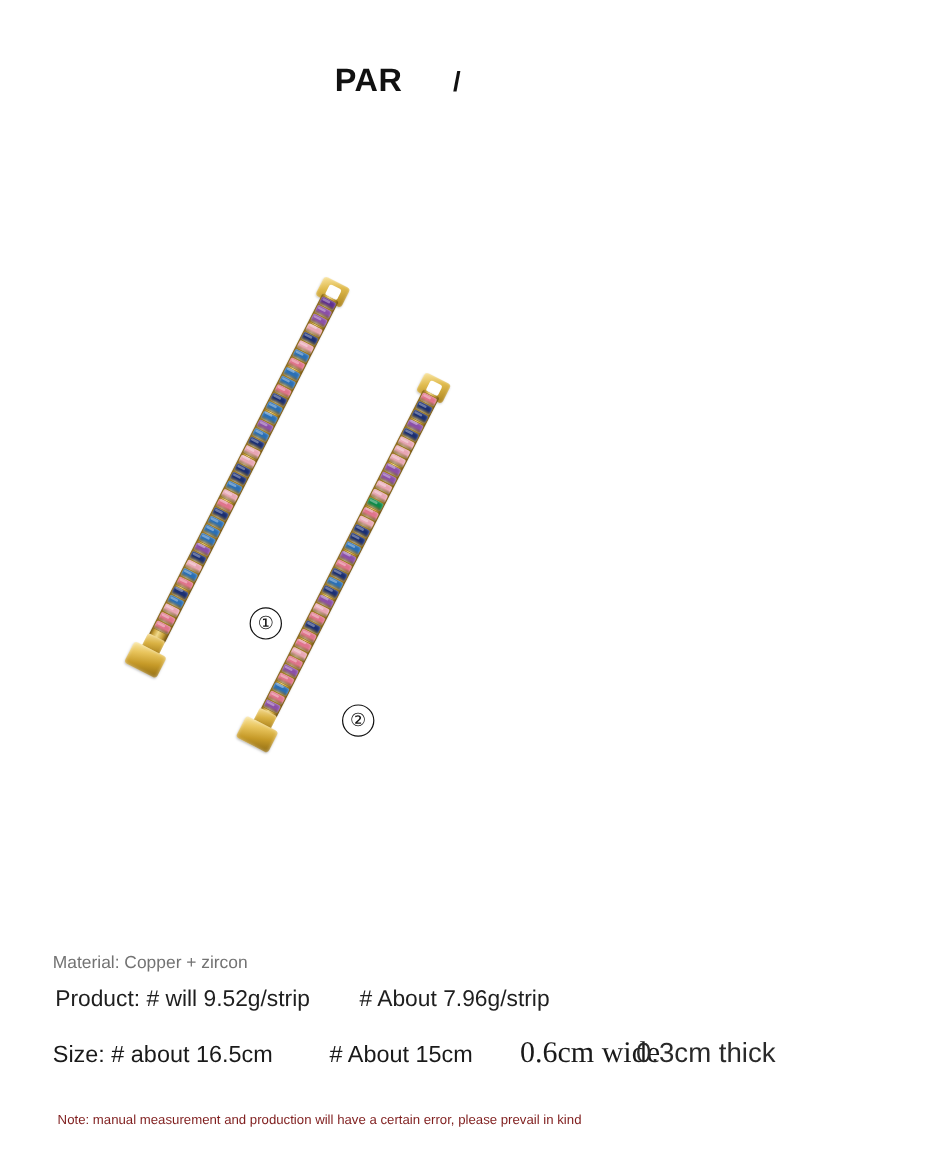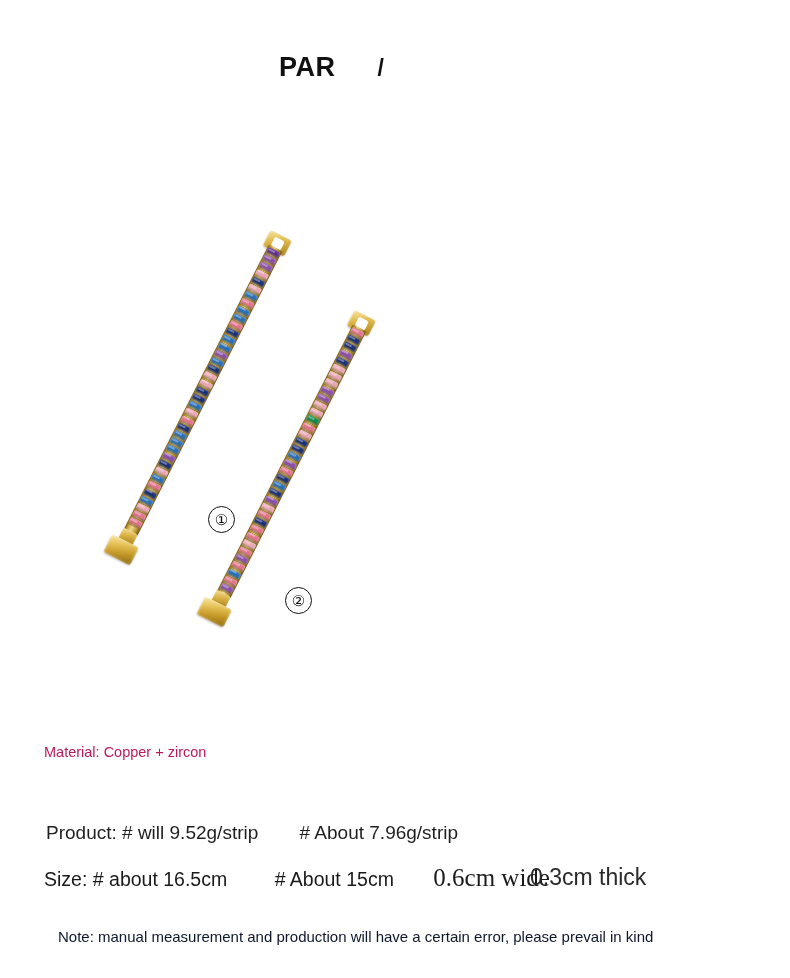--- a/index.html
+++ b/index.html
@@ -148,23 +148,23 @@
   
   #spec-block {
     position: absolute;
     left: 0;
     top: 0;
     width: 790px;
   }
   #material-line {
     position: absolute;
     left: 44px;
-    top: 744px;
+    top: 795px;
     font-size: 14.5px;
-    color: #be185d;
+    color: #737373;
     white-space: nowrap;
   }
   #weight-line {
     position: absolute;
     left: 46px;
     top: 822px;
     font-size: 19px;
     color: #1f1f1f;
     white-space: nowrap;
   }
@@ -189,24 +189,24 @@
     position: absolute;
     left: 530px;
     top: 864px;
     font-size: 23px;
     color: #2a2a2a;
     white-space: nowrap;
   }
 
   #note-line {
     position: absolute;
-    left: 58px;
+    left: 48px;
     top: 928px;
-    font-size: 15px;
-    color: #0f172a;
+    font-size: 11px;
+    color: #7f1d1d;
     white-space: nowrap;
   }
 </style>
 </head>
 <body>
 
 <div id="header-block">
   <div id="title-row">
     <span id="title-main">PAR</span>
     <span id="title-slash">/</span>

